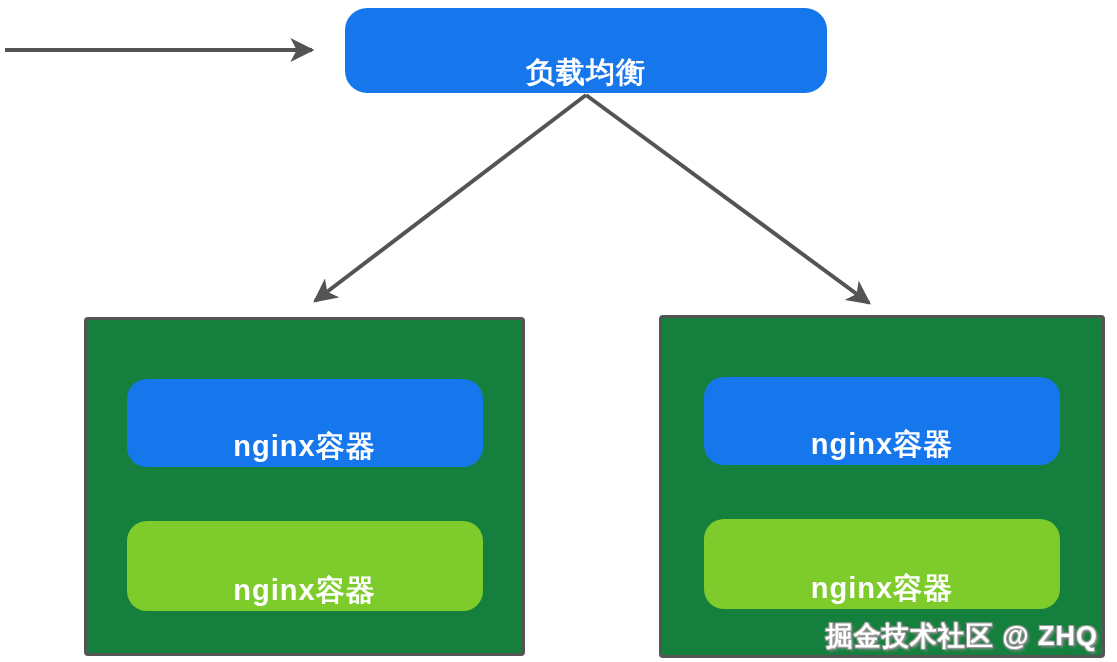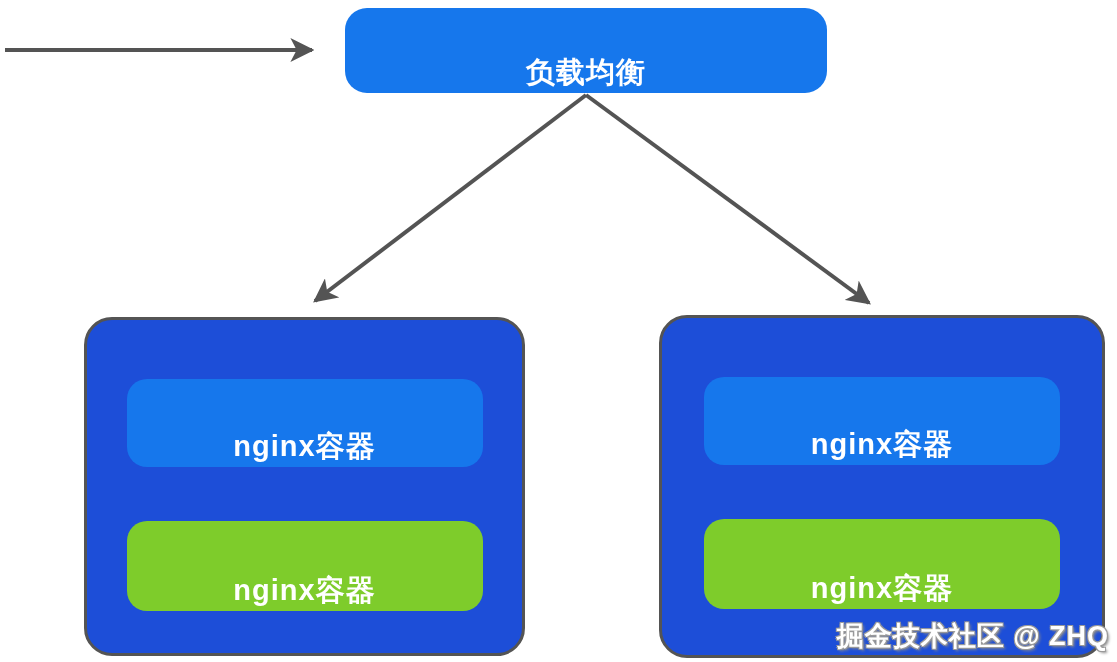--- a/index.html
+++ b/index.html
@@ -21,39 +21,39 @@
     color: #ffffff;
     font-weight: bold;
     font-size: 29px;
     letter-spacing: 1px;
   }
   .node-blue  { background: var(--blue,  #1677ec); }
   .node-green { background: var(--green, #7ecc2b); }
   .lb-node { left: 345px; top: 8px; width: 482px; height: 85px; border-radius: 22px; }
   .cluster {
     position: absolute;
-    background: #1d4ed8;
+    background: #15803d;
     border: 3px solid var(--arrow, #545454);
-    border-radius: 28px;
+    border-radius: 4px;
     box-sizing: border-box;
   }
   .cluster-left  { left: 84px;  top: 317px; width: 441px; height: 339px; }
   .cluster-right { left: 659px; top: 315px; width: 446px; height: 343px; }
   .inner-node {
     left: 50%;
     transform: translateX(-50%);
     width: 356px;
     height: 88px;
     border-radius: 20px;
   }
   .inner-top    { top: 59px; }
   .inner-bottom { top: 201px; height: 90px; }
   .watermark {
     position: absolute;
-    right: 8px;
+    right: 19px;
     bottom: 8px;
     font-size: 27px;
     font-weight: bold;
     color: #ffffff;
     letter-spacing: 1px;
     white-space: nowrap;
     text-shadow:
       -1px -1px 0 #9a9a9a,
        1px -1px 0 #9a9a9a,
       -1px  1px 0 #9a9a9a,

